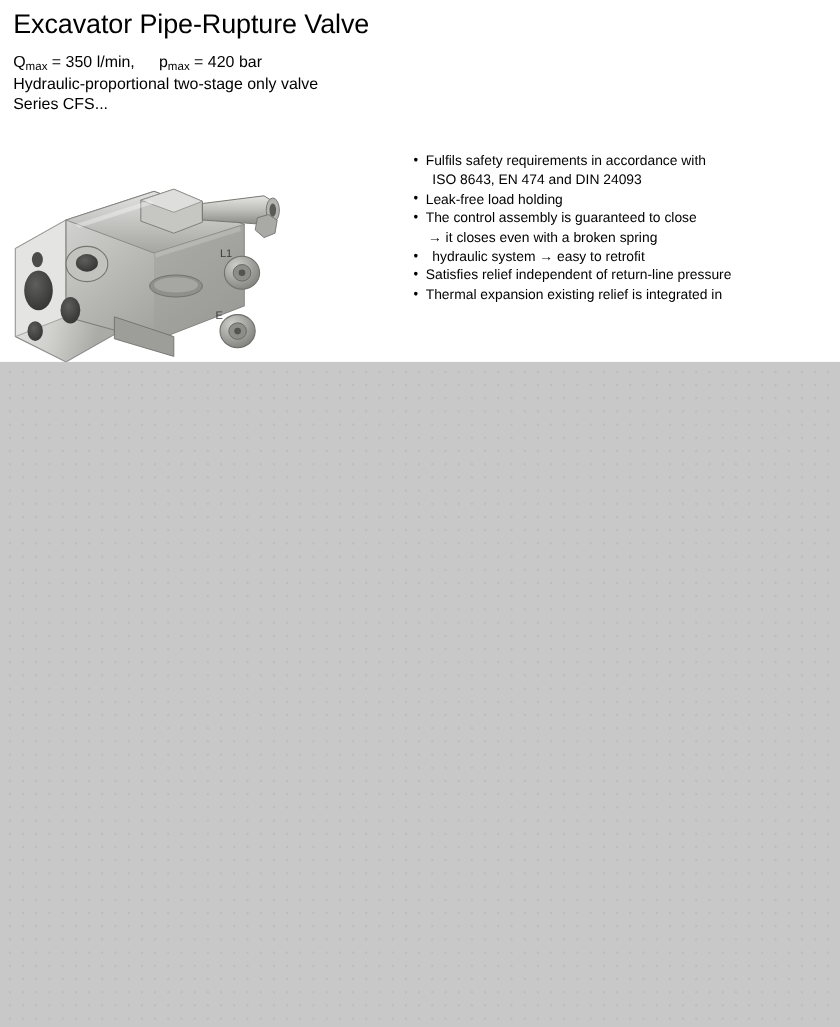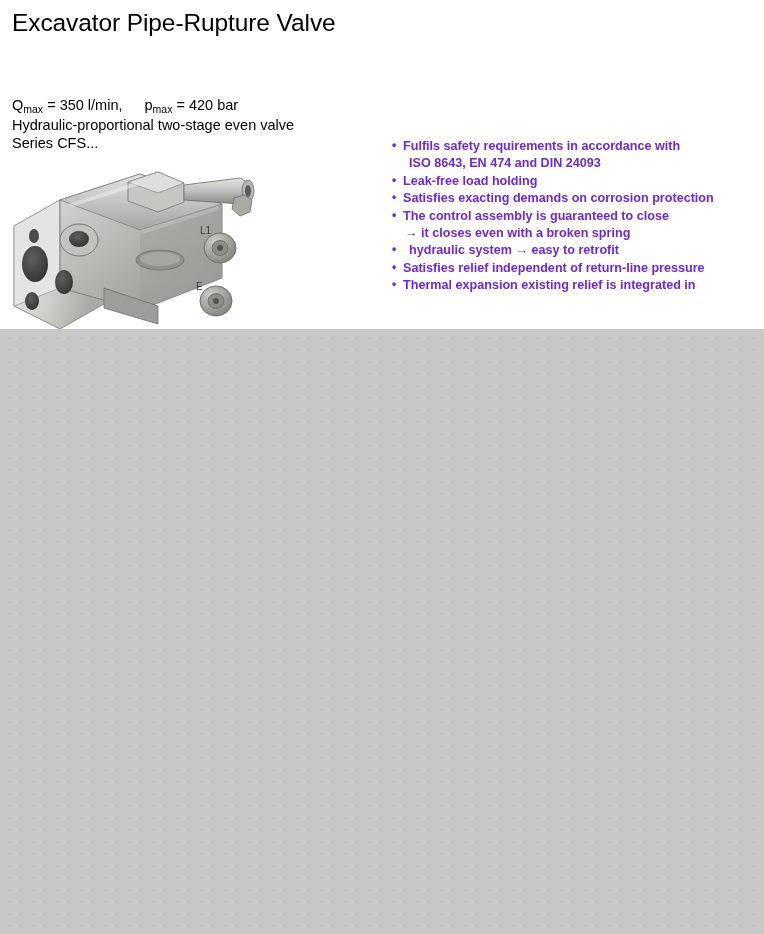--- a/index.html
+++ b/index.html
@@ -55,43 +55,41 @@
 
   
   #subtitle {
     position: absolute;
     left: 12px;
     top: 48px;
     font-size: 14.5px;
     line-height: 18.6px;
     color: #000;
     white-space: nowrap;
-    margin-top: 48px;
   }
   #subtitle .sub {
     font-size: 10.5px;
     vertical-align: baseline;
     position: relative;
     top: 3px;
   }
   #subtitle .gap {
     display: inline-block;
     width: 22px;
   }
 
   
   #features {
     position: absolute;
-    left: 392px;
+    left: 376px;
     top: 138px;
     width: 352px;
     font-size: 12.6px;
     line-height: 17.4px;
-    color: #6d28d9;
-    font-weight: bold;
+    color: #000000;
   }
   #features .bullet-row {
     position: relative;
     padding-left: 11px;
     margin-bottom: 0px;
   }
   #features .bullet-row::before {
     content: "\2022";
     position: absolute;
     left: 0;
@@ -122,21 +120,21 @@
 <body>
 
 <div id="page">
 
   <div id="title">Excavator Pipe-Rupture Valve</div>
 
   <div id="subtitle">
     <div>
       <span>Q</span><span class="sub">max</span><span> = 350 l/min,</span><span class="gap"></span><span>p</span><span class="sub">max</span><span> = 420 bar</span>
     </div>
-    <div>Hydraulic-proportional two-stage even valve</div>
+    <div>Hydraulic-proportional two-stage only valve</div>
     <div>Series CFS...</div>
   </div>
 
   <div id="photo">
     <svg width="268" height="195" viewBox="0 0 268 195" xmlns="http://www.w3.org/2000/svg">
       <defs>
         <linearGradient id="gMain" x1="0" y1="0" x2="1" y2="1">
           <stop offset="0%" stop-color="#d9d9d7"></stop>
           <stop offset="45%" stop-color="#b6b6b3"></stop>
           <stop offset="100%" stop-color="#8e8e8b"></stop>
@@ -218,23 +216,20 @@
     <div class="bullet-row">
       <span>Fulfils safety requirements in accordance with</span>
       <span class="cont">ISO 8643, EN 474 and DIN 24093</span>
     </div>
 
     <div class="bullet-row">
       <span>Leak-free load holding</span>
     </div>
 
 
-    <div class="bullet-row">
-      <span>Satisfies exacting demands on corrosion protection</span>
-    </div>
 
     <div class="bullet-row">
       <span>The control assembly is guaranteed to close</span>
       <span class="cont2">→ it closes even with a broken spring</span>
     </div>
 
     <div class="bullet-row">
       <span class="cont">hydraulic system → easy to retrofit</span>
     </div>
 

